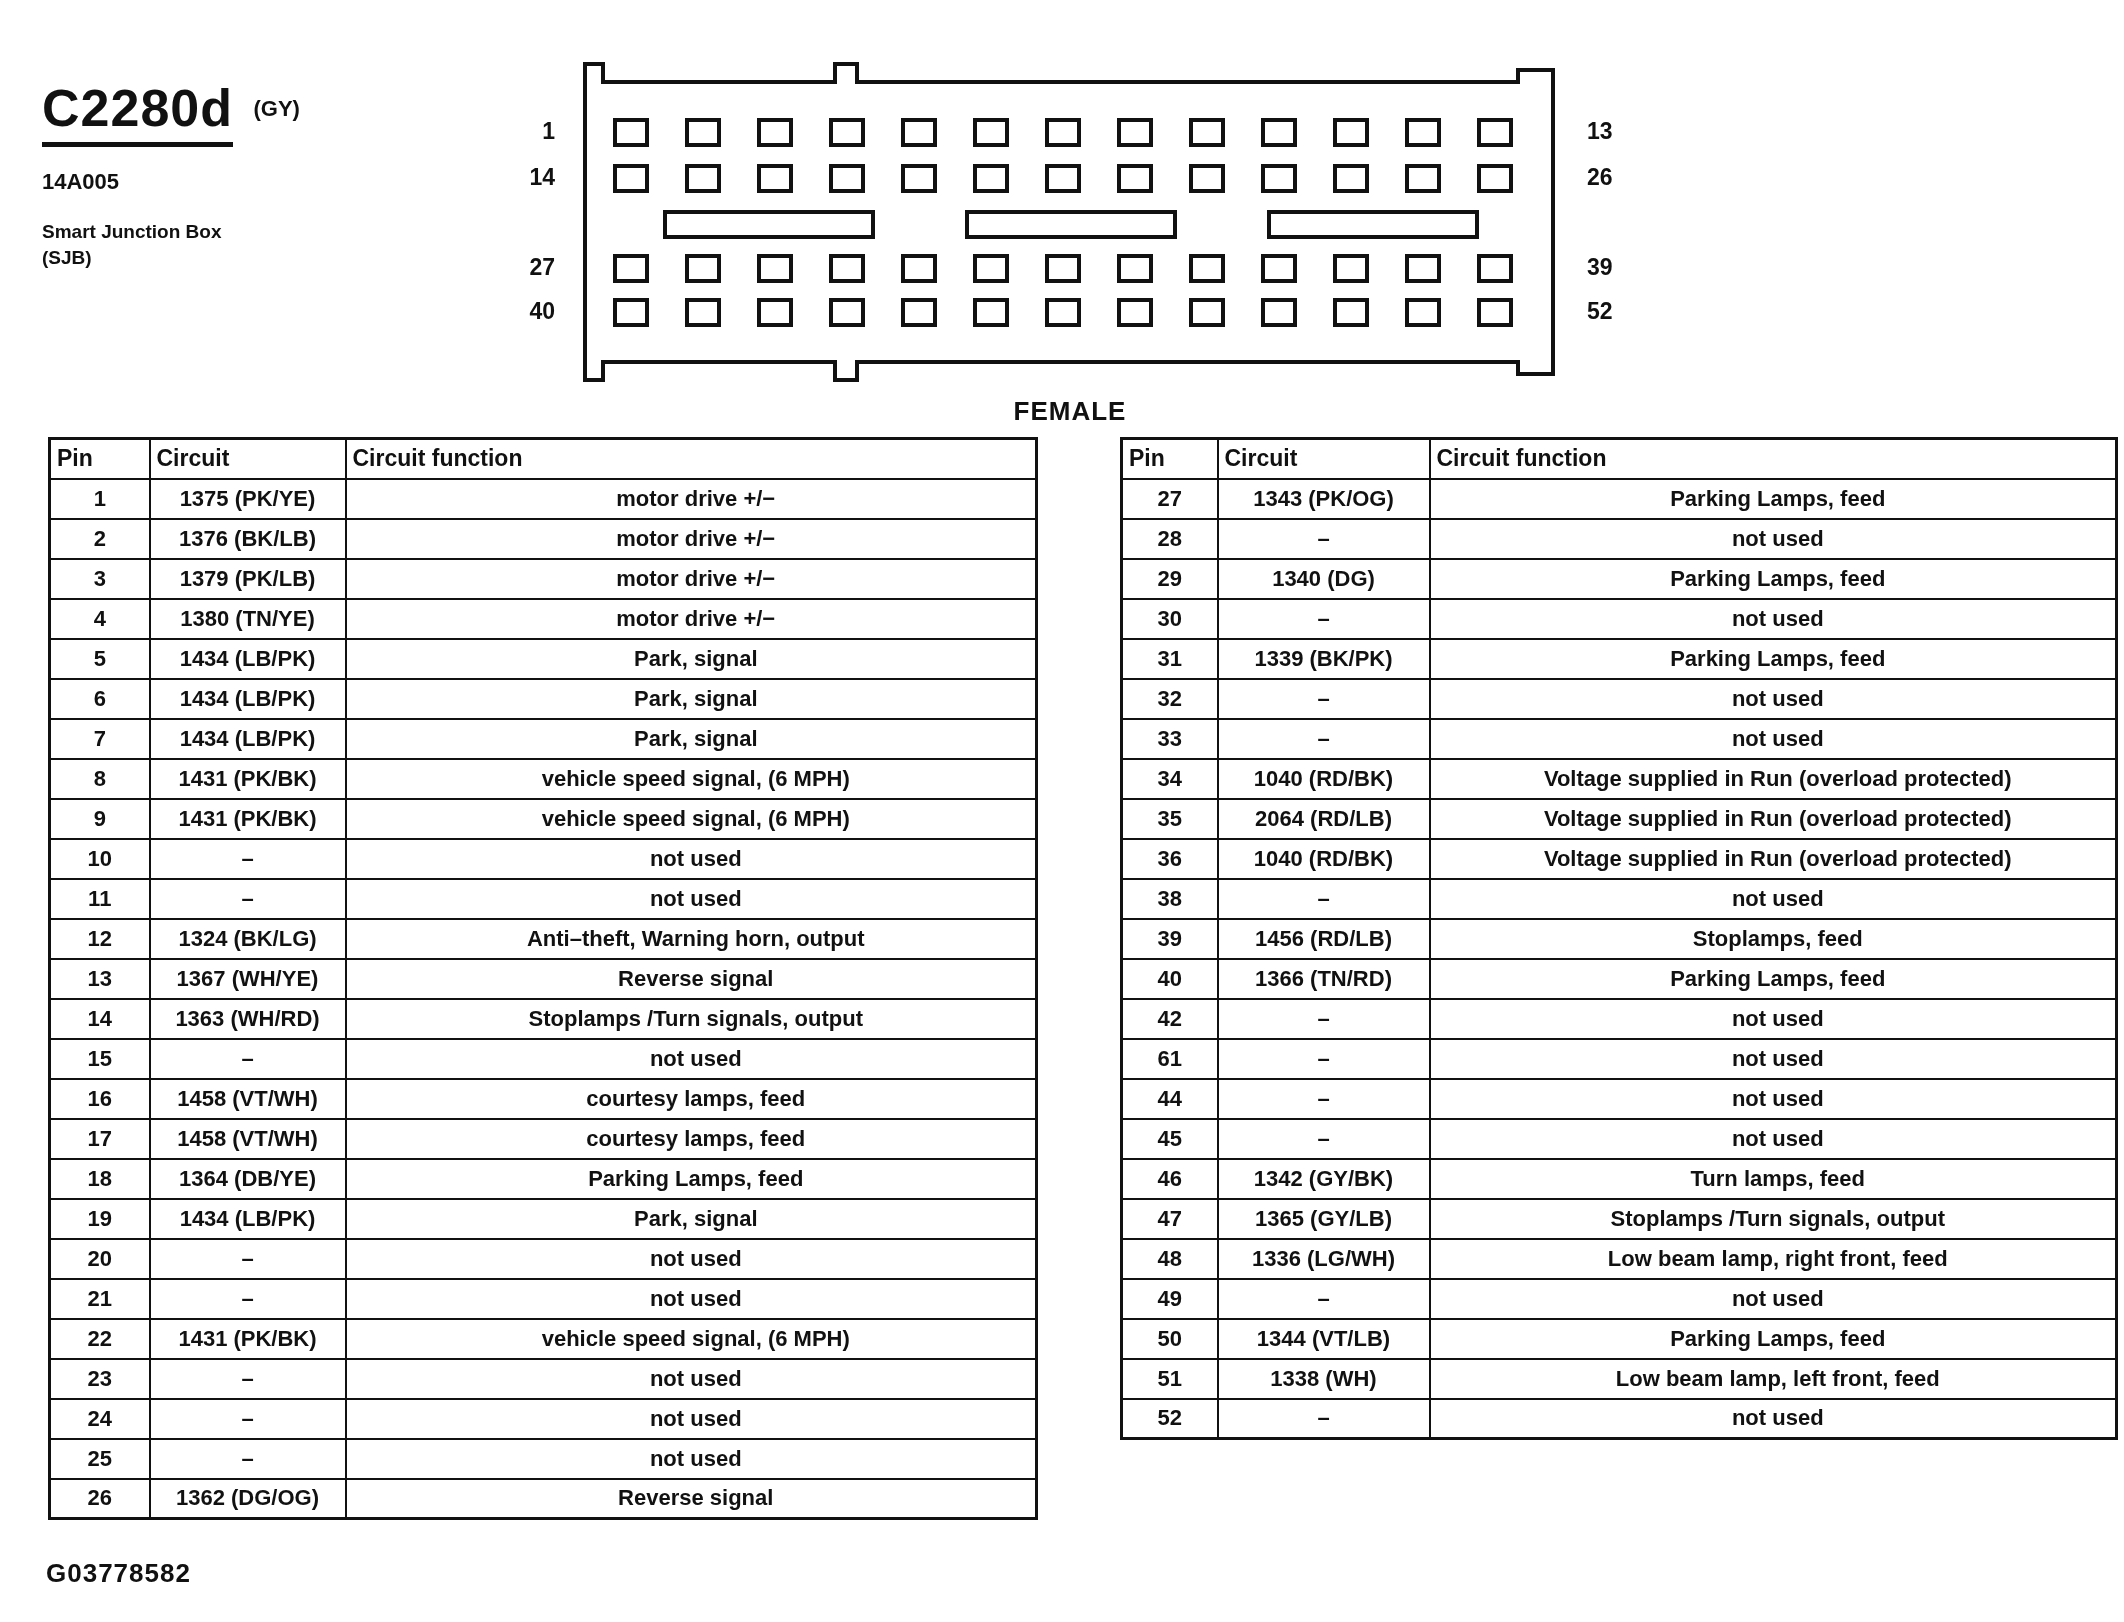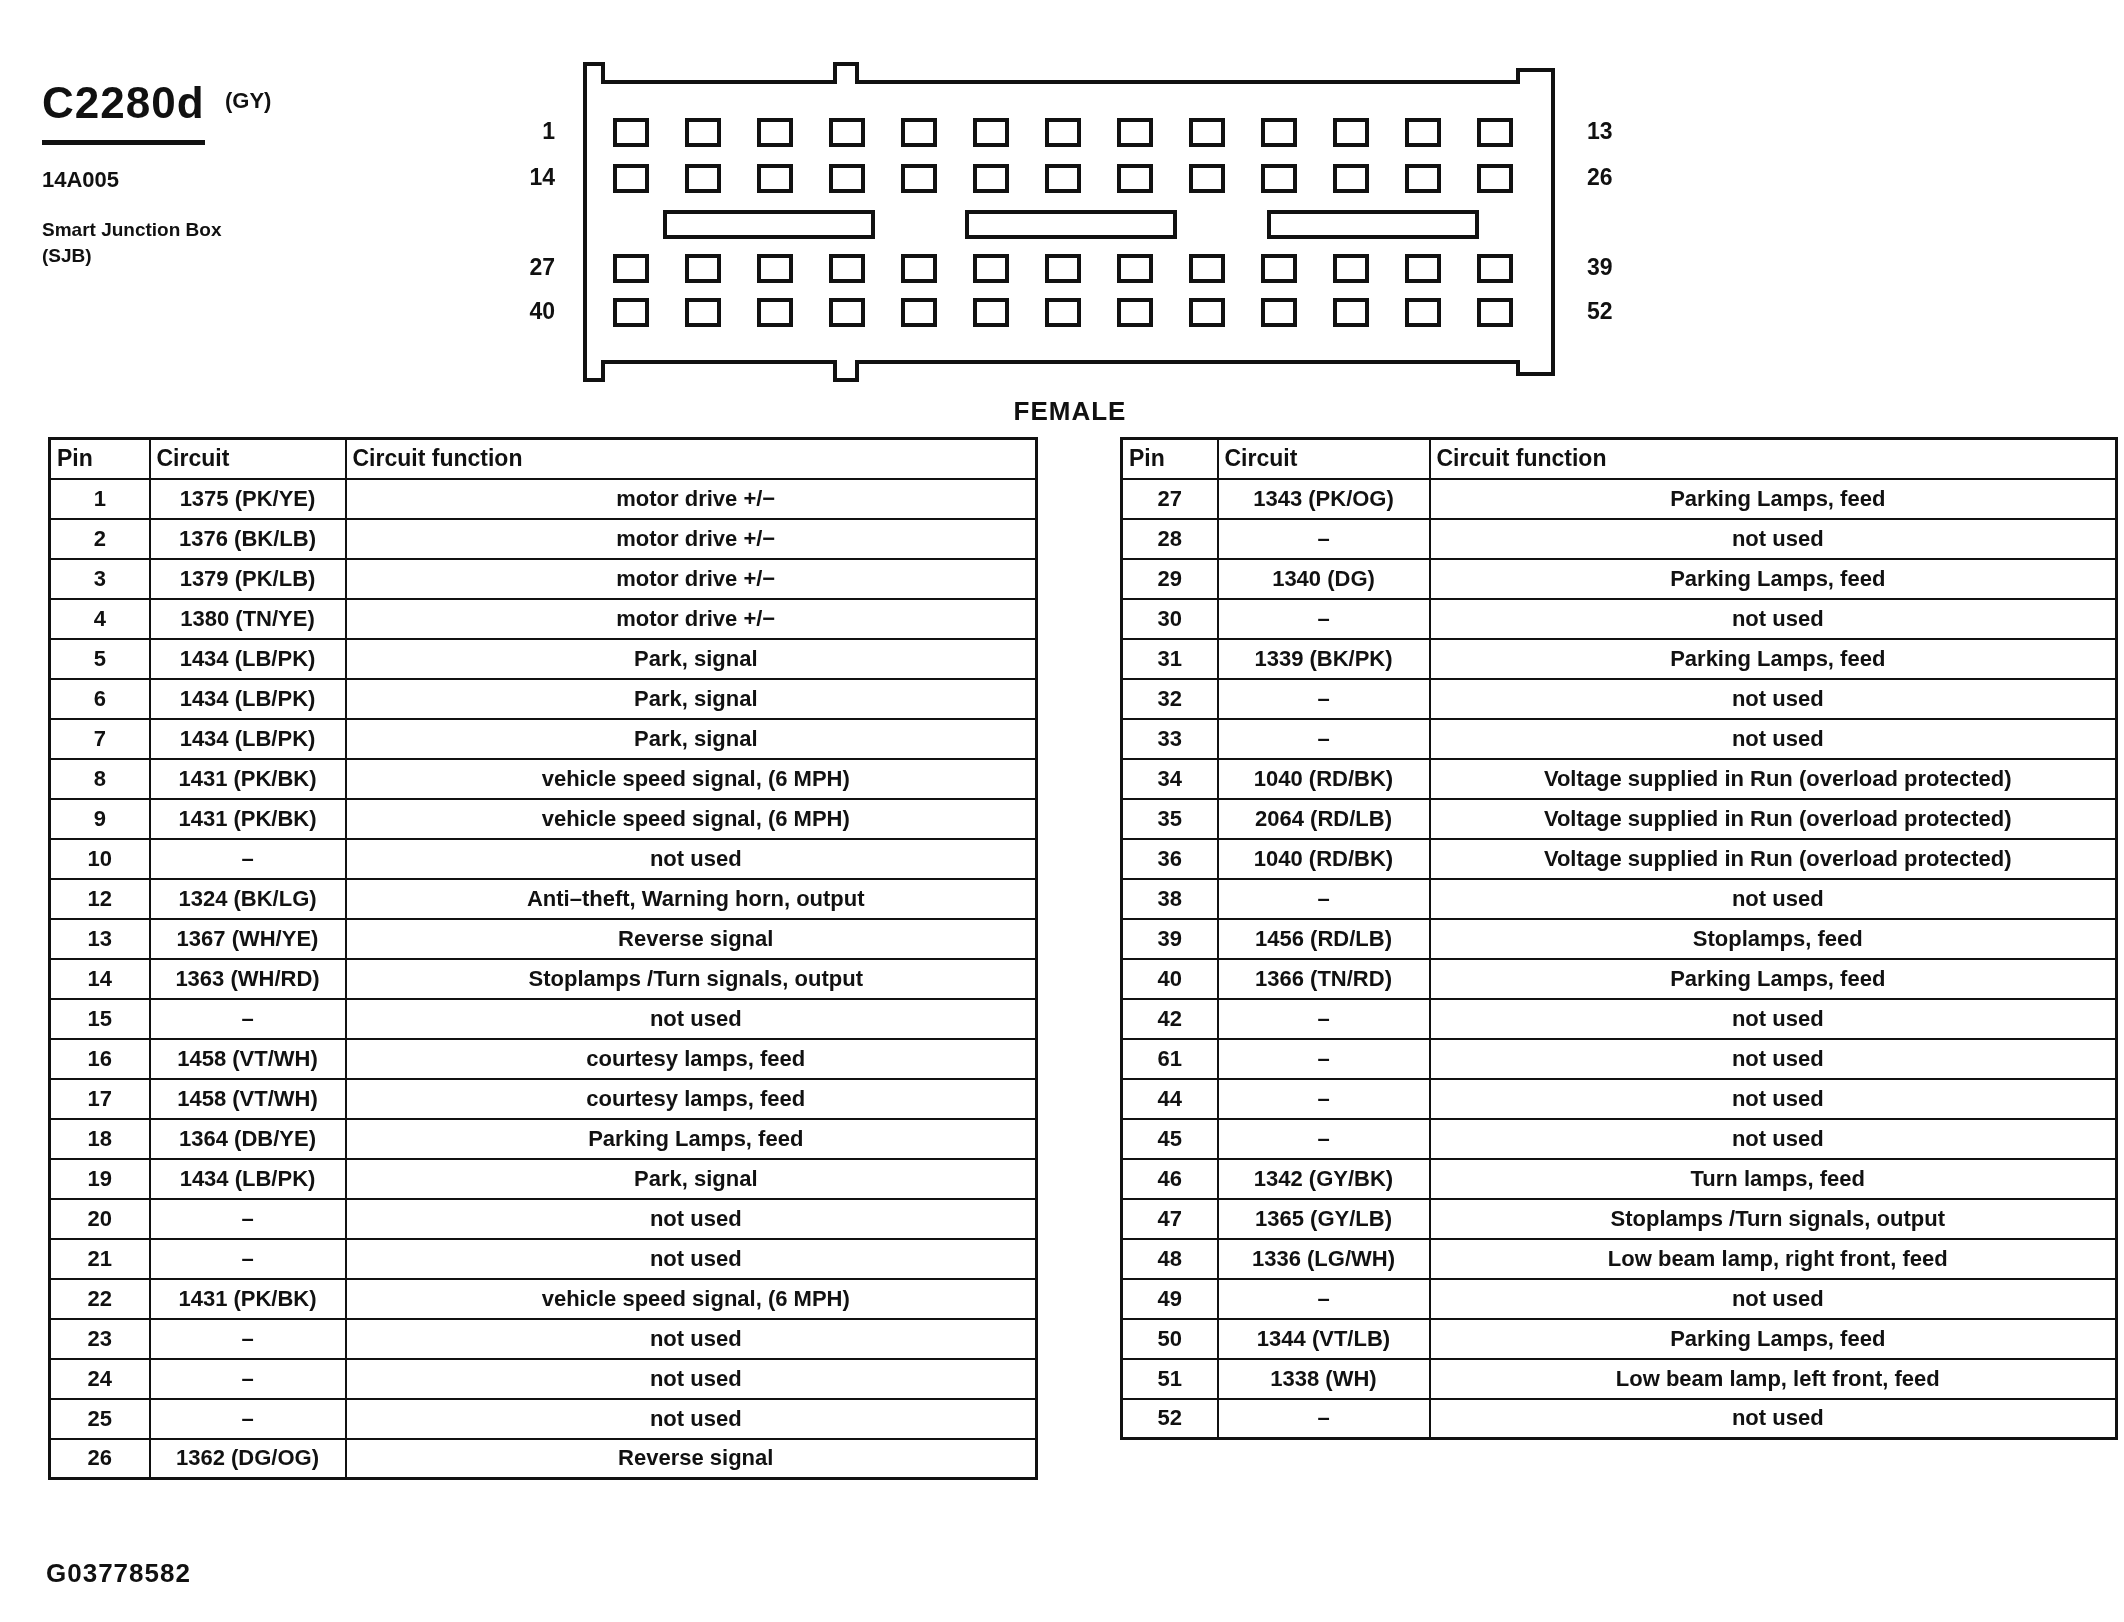--- a/index.html
+++ b/index.html
@@ -6,22 +6,22 @@
   html,body { margin:0; padding:0; }
   body {
     width:2124px; height:1622px; position:relative;
     background:#fff; color:#111;
     font-family:"Liberation Sans", sans-serif;
   }
 
   
   .hdr { position:absolute; left:42px; top:78px; }
   .hdr .cid {
-    font-size:44px; font-weight:bold; letter-spacing:1px;
-    display:inline-block; border-bottom:5px solid #111; padding-bottom:12px;
+    font-size:52px; font-weight:bold; letter-spacing:1px;
+    display:inline-block; border-bottom:5px solid #111; padding-bottom:4px;
   }
   .hdr .ccolor { font-size:22px; font-weight:bold; margin-left:16px; vertical-align:10px; }
   .hdr .pn { font-size:22px; font-weight:bold; margin-top:22px; }
   .hdr .comp { font-size:19px; font-weight:bold; margin-top:24px; line-height:1.35; }
 
   
   .connector { position:absolute; left:505px; top:52px; width:1130px; height:400px; }
   .connector svg { position:absolute; left:60px; top:0; }
   .pinlabel { position:absolute; font-size:23px; font-weight:bold; width:50px; }
   .pinlabel.l { left:0; text-align:right; }
@@ -197,20 +197,25 @@
         <td>9</td>
         <td>1431 (PK/BK)</td>
         <td>vehicle speed signal, (6 MPH)</td>
       </tr>
       <tr>
         <td>10</td>
         <td>–</td>
         <td>not used</td>
       </tr>
       <tr>
+        <td>11</td>
+        <td>–</td>
+        <td>not used</td>
+      </tr>
+      <tr>
         <td>12</td>
         <td>1324 (BK/LG)</td>
         <td>Anti–theft, Warning horn, output</td>
       </tr>
       <tr>
         <td>13</td>
         <td>1367 (WH/YE)</td>
         <td>Reverse signal</td>
       </tr>
       <tr>

